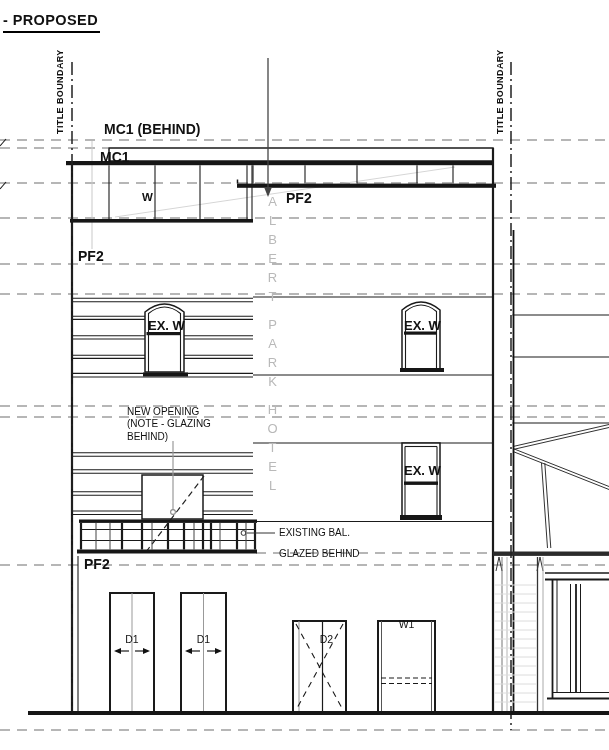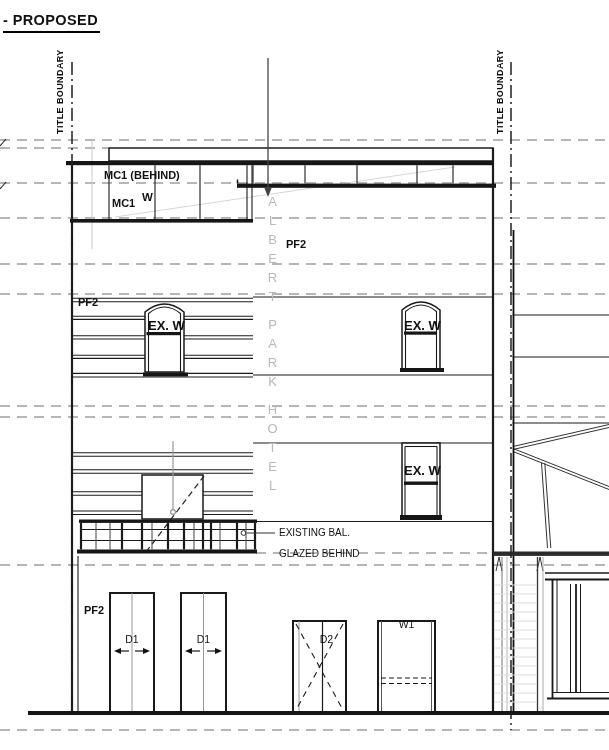--- a/index.html
+++ b/index.html
@@ -11,21 +11,21 @@
   .med{stroke-width:1.5;}
   .thick{stroke-width:2.2;}
   .band{fill:#161616;stroke:none;}
   .white{fill:#fff;}
   .datum{stroke:#9e9e9e;stroke-width:1.5;stroke-dasharray:10 7;}
   .bdry{stroke:#222;stroke-width:1.5;stroke-dasharray:13 4 2 4;}
   .ghost{stroke:#c9c9c9;stroke-width:1;}
   .lt{stroke:#dcdcdc;stroke-width:1;}
   .leader{stroke:#999;stroke-width:1.2;}
   .txt{position:absolute;white-space:pre-line;line-height:11.5px;font-size:9.5px;}
-  .tag{position:absolute;font-weight:bold;font-size:11px;white-space:nowrap;margin-top:48px;}
+  .tag{position:absolute;font-weight:bold;font-size:14px;white-space:nowrap;}
   .tag-lg{position:absolute;font-weight:bold;font-size:13px;white-space:nowrap;}
   .door-tag{position:absolute;font-weight:normal;font-size:10.5px;text-align:center;}
   .vrot{position:absolute;transform:rotate(-90deg);transform-origin:left top;
         font-weight:bold;font-size:9px;letter-spacing:.4px;white-space:nowrap;}
   .vsign{position:absolute;writing-mode:vertical-rl;text-orientation:upright;
          color:#b9b9b9;font-size:13px;letter-spacing:4px;font-weight:400;}
   #title{position:absolute;left:3px;top:12px;font-weight:bold;font-size:14.5px;
          letter-spacing:.4px;border-bottom:2.5px solid #000;padding:0 2px 3px 0;}
 </style>
 </head>
@@ -270,31 +270,34 @@
   <rect class="band" x="28" y="711" width="581" height="4"></rect>
 </svg>
 
 <div id="title">- PROPOSED</div>
 
 <div class="vrot" style="left:55px;top:134px;">TITLE BOUNDARY</div>
 <div class="vrot" style="left:495px;top:134px;">TITLE BOUNDARY</div>
 
 
 <div class="tag" style="left:104px;top:121px;">MC1 (BEHIND)</div>
-<div class="tag" style="left:112px;top:149px;">MC1</div>
+<div class="tag" style="left:100px;top:149px;">MC1</div>
 <div class="tag-lg" style="left:142px;top:191px;font-size:11.5px;">W</div>
 
 <div class="tag" style="left:286px;top:190px;">PF2</div>
 <div class="tag" style="left:78px;top:248px;">PF2</div>
 <div class="tag" style="left:84px;top:556px;">PF2</div>
 
 <div class="tag-lg" style="left:148px;top:318px;">EX. W</div>
 <div class="tag-lg" style="left:404px;top:318px;">EX. W</div>
 <div class="tag-lg" style="left:404px;top:463px;">EX. W</div>
 
+<div class="txt" style="left:127px;top:406px;font-size:10px;line-height:12.4px;">NEW OPENING
+(NOTE - GLAZING
+BEHIND)</div>
 <div class="txt" style="left:279px;top:522px;font-size:10px;line-height:21px;">EXISTING BAL.
 GLAZED BEHIND</div>
 
 <div class="door-tag" style="left:110px;top:633px;width:44px;">D1</div>
 <div class="door-tag" style="left:181px;top:633px;width:45px;">D1</div>
 <div class="door-tag" style="left:300px;top:633px;width:53px;">D2</div>
 <div class="door-tag" style="left:378px;top:618px;width:57px;">W1</div>
 
 <div class="vsign" style="left:265px;top:194px;">ALBERT</div>
 <div class="vsign" style="left:265px;top:317px;">PARK</div>

